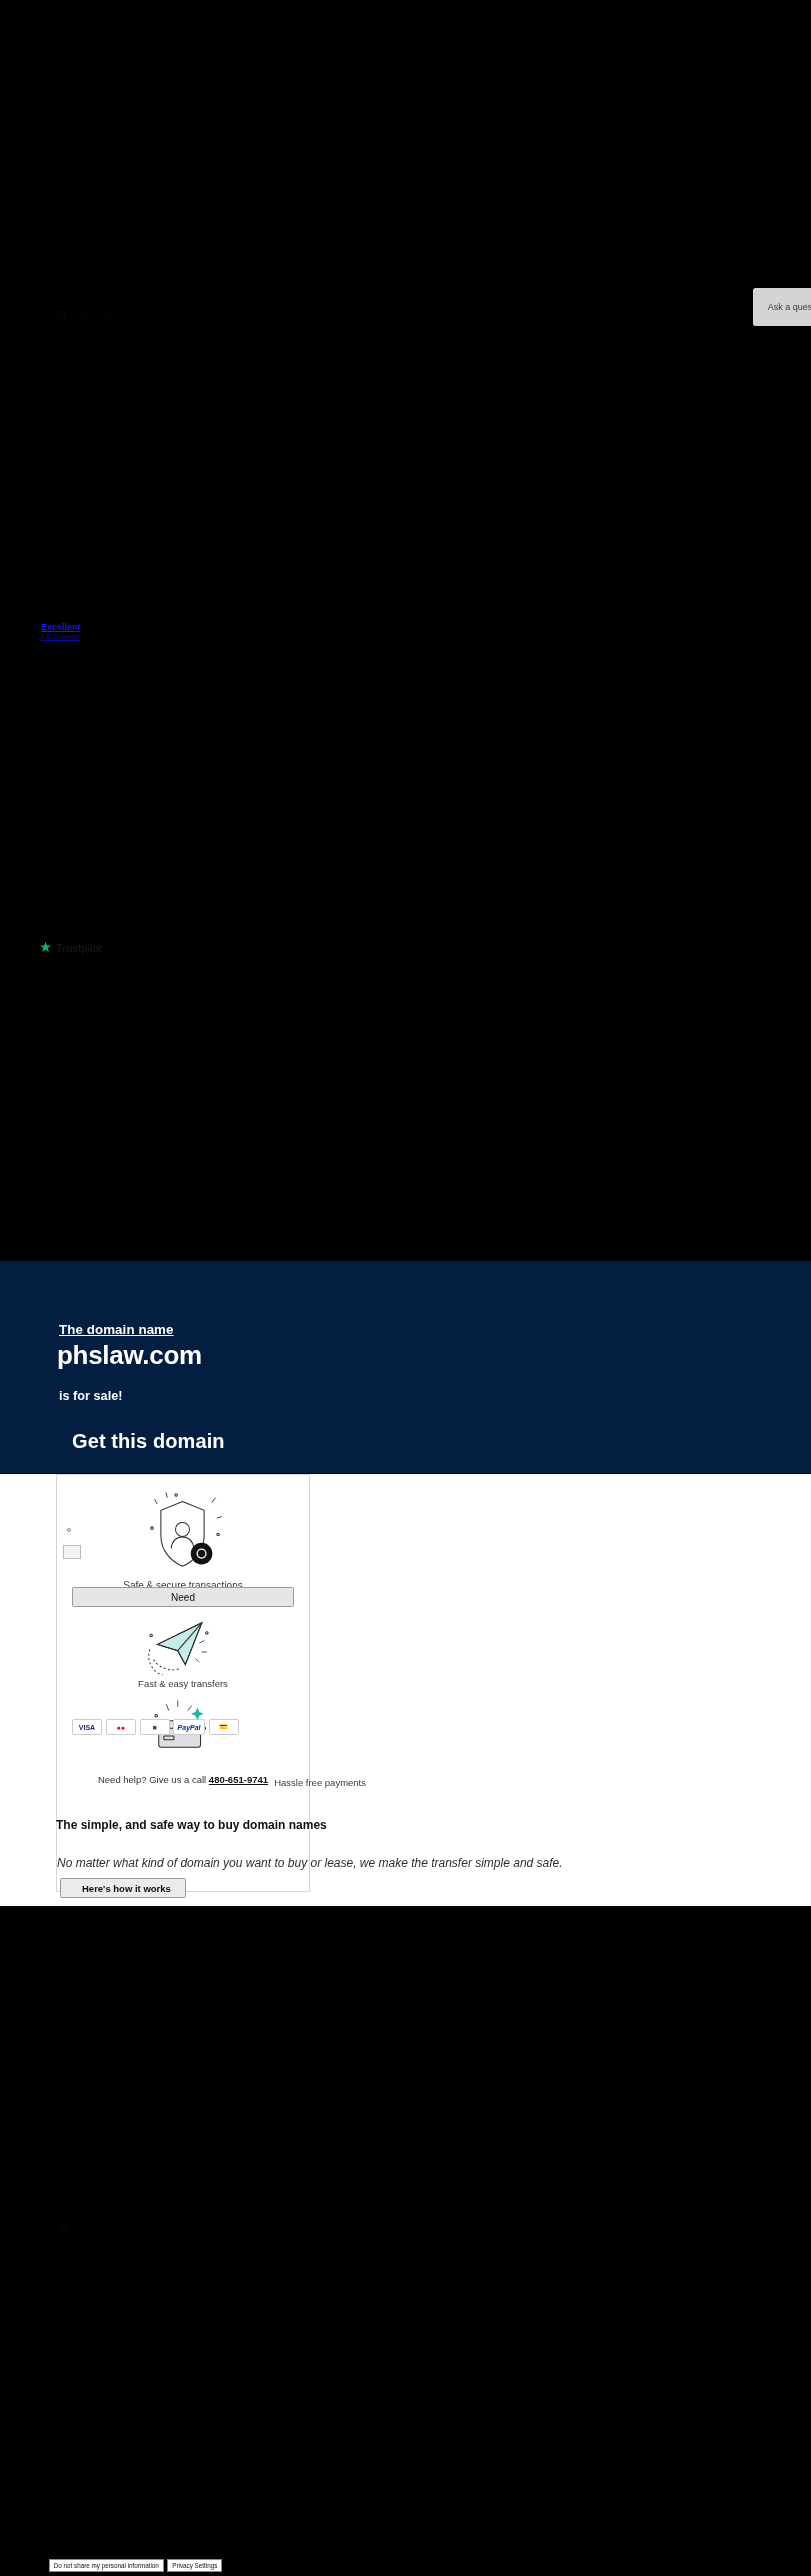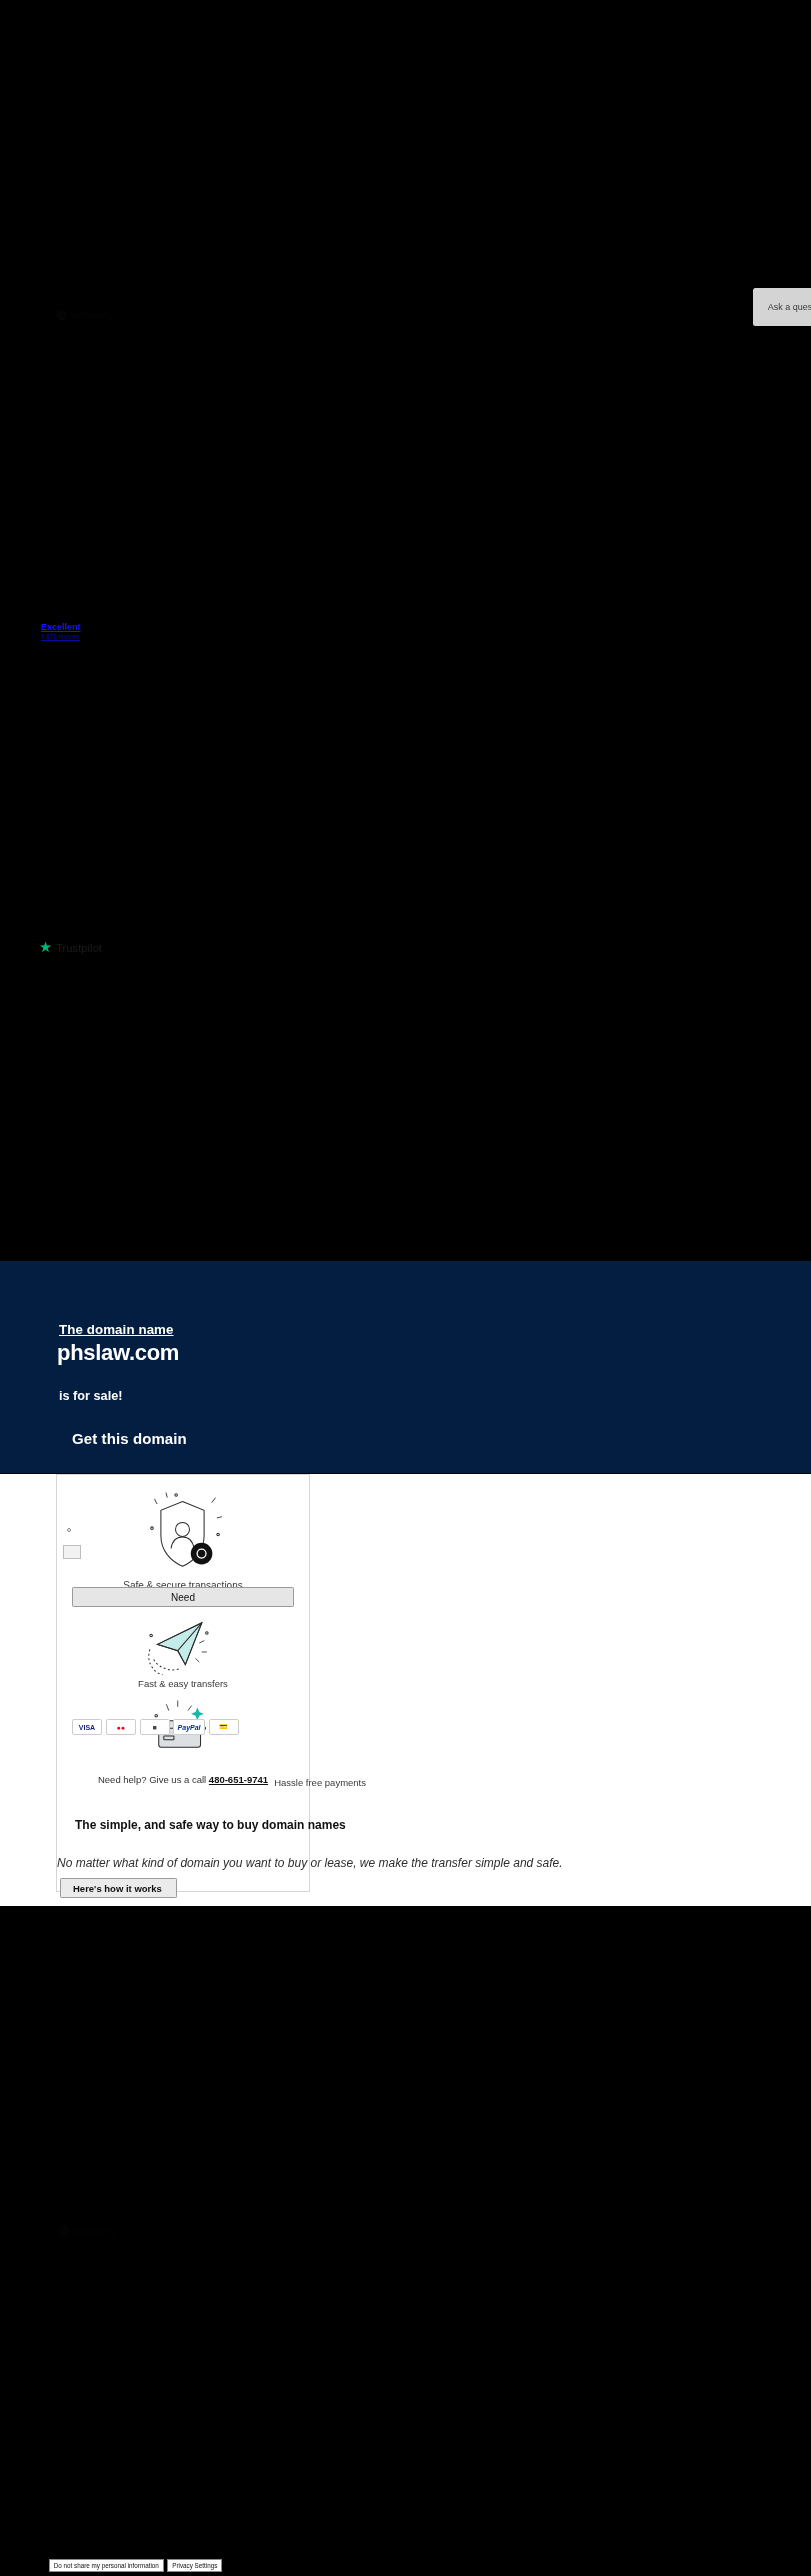--- a/index.html
+++ b/index.html
@@ -126,36 +126,36 @@
     color: #ffffff;
     font-size: 13.3px;
     font-weight: 700;
     letter-spacing: 0.1px;
     text-decoration: underline;
   }
   .hero-domain {
     position: absolute;
     left: 57px; top: 1340px;
     color: #ffffff;
-    font-size: 22px;
+    font-size: 26px;
     font-weight: 700;
     letter-spacing: -0.3px;
   }
   .hero-post {
     position: absolute;
     left: 59px; top: 1389px;
     color: #ffffff;
     font-size: 12.7px;
     font-weight: 700;
   }
   .hero-cta {
     position: absolute;
     left: 72px; top: 1430px;
     color: #ffffff;
-    font-size: 15px;
+    font-size: 20px;
     font-weight: 700;
     letter-spacing: 0.1px;
   }
 
   
   .white-section {
     position: absolute;
     left: 0; top: 1474px;
     width: 811px;
     height: 432px;
@@ -282,34 +282,33 @@
     text-decoration: underline;
     margin-top: 28px;
   }
 
   .headline {
     position: absolute;
     left: 56px; top: 1818px;
     color: #111111;
     font-size: 12px;
     font-weight: 700;
-    padding-left: 19px;
   }
   .subcopy {
     position: absolute;
     left: 57px; top: 1856px;
     color: #2e2e2e;
     font-size: 12px;
     font-style: italic;
   }
   .howitworks {
     position: absolute;
     left: 60px; top: 1878px;
     height: 20px;
-    padding: 0 14px 0 12px;
+    padding: 0 14px 0 21px;
     background: #ebebeb;
     border: 0.6px solid #9a9a9a;
     border-radius: 1.3px;
     color: #111;
     font-size: 9.5px;
     font-weight: 700;
     font-family: "Liberation Sans", sans-serif;
     cursor: pointer;
   }
 

